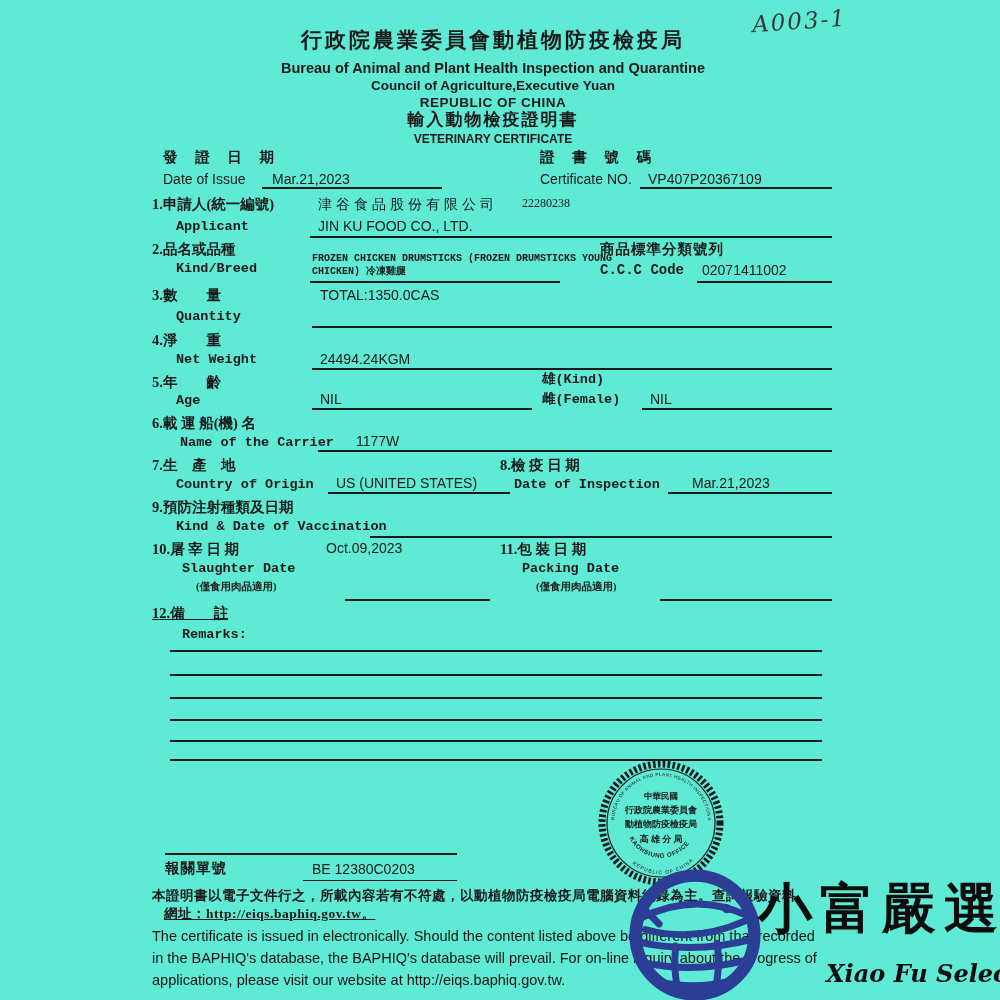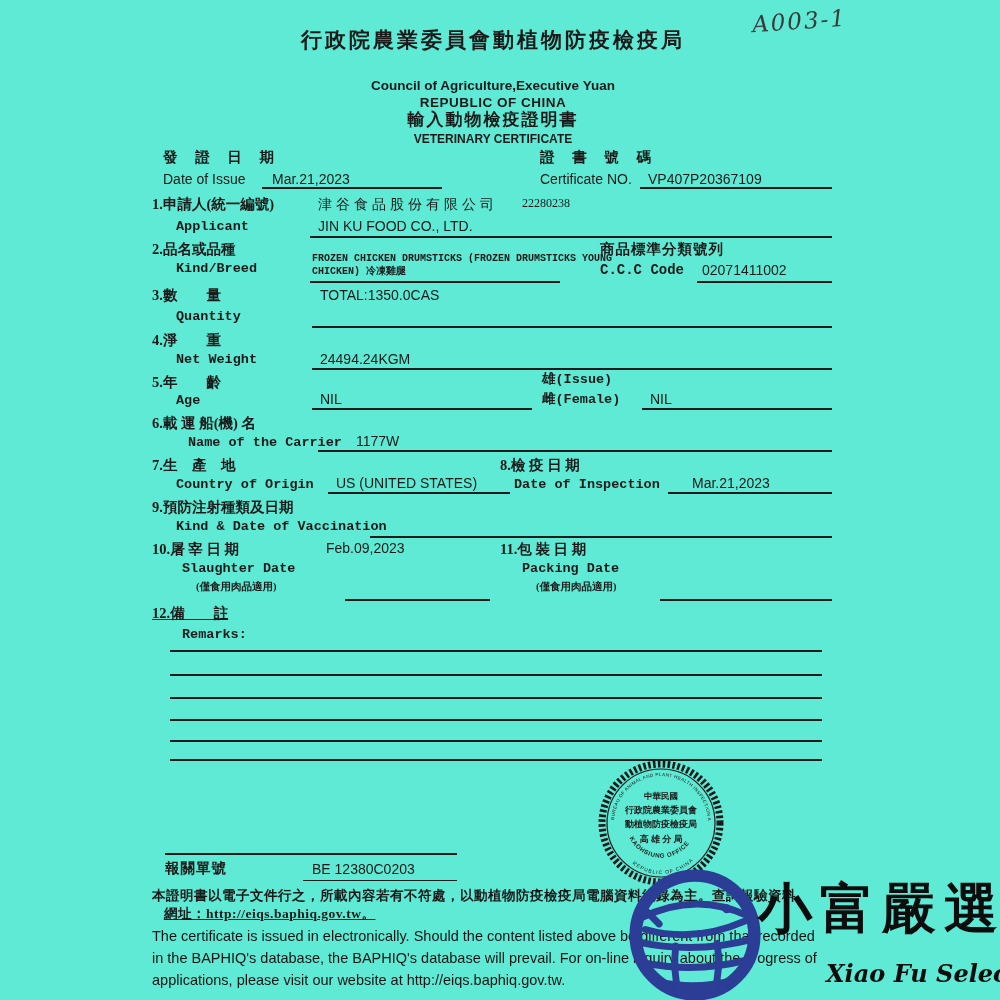--- a/index.html
+++ b/index.html
@@ -22,20 +22,21 @@
   .enfoot{font-size:14.5px;color:#141414;}
   .brand-zh{font-family:"Liberation Serif","DejaVu Serif",serif;font-weight:700;font-size:54px;letter-spacing:8px;color:#0d0d0d;}
   .brand-en{font-family:"DejaVu Serif",serif;font-style:italic;font-weight:700;font-size:24px;color:#0d0d0d;}
 </style>
 </head>
 <body>
 
 <div class="doc">
 
   <div class="abs center zh" style="top:28px;font-size:21px;letter-spacing:3px;">行政院農業委員會動植物防疫檢疫局</div>
+  <div class="abs center" style="top:60px;font-size:14.5px;font-weight:600;">Bureau of Animal and Plant Health Inspection and Quarantine</div>
   <div class="abs center" style="top:78px;font-size:13.5px;font-weight:600;">Council of Agriculture,Executive Yuan</div>
   <div class="abs center" style="top:95px;font-size:13.5px;font-weight:700;letter-spacing:.5px;">REPUBLIC OF CHINA</div>
   <div class="abs center zh" style="top:110px;font-size:17px;letter-spacing:2px;">輸入動物檢疫證明書</div>
   <div class="abs center" style="top:133px;font-size:12px;font-weight:600;">VETERINARY CERTIFICATE</div>
 
   <div class="abs handwrite" style="left:752px;top:8px;">A003-1</div>
 
   <div class="abs lblzh" style="left:163px;top:149px;letter-spacing:7px;">發 證 日 期</div>
   <div class="abs val" style="left:163px;top:171px;">Date of Issue</div>
   <div class="abs val" style="left:272px;top:171px;">Mar.21,2023</div>
@@ -71,46 +72,46 @@
 
   <div class="abs lblzh" style="left:152px;top:332px;">4.淨　　重</div>
   <div class="abs lblen" style="left:176px;top:352px;">Net Weight</div>
   <div class="abs val" style="left:320px;top:351px;">24494.24KGM</div>
   <div class="rule" style="left:312px;top:368px;width:520px;"></div>
 
   <div class="abs lblzh" style="left:152px;top:374px;">5.年　　齡</div>
   <div class="abs lblen" style="left:176px;top:393px;">Age</div>
   <div class="abs val" style="left:320px;top:391px;">NIL</div>
   <div class="rule" style="left:312px;top:408px;width:220px;"></div>
-  <div class="abs lblen" style="left:542px;top:372px;">雄(Issue)</div>
+  <div class="abs lblen" style="left:542px;top:372px;">雄(Kind)</div>
   <div class="abs lblen" style="left:542px;top:392px;">雌(Female)</div>
   <div class="abs val" style="left:650px;top:391px;">NIL</div>
   <div class="rule" style="left:642px;top:408px;width:190px;"></div>
 
   <div class="abs lblzh" style="left:152px;top:415px;">6.載 運 船(機) 名</div>
-  <div class="abs lblen" style="left:188px;top:435px;">Name of the Carrier</div>
+  <div class="abs lblen" style="left:180px;top:435px;">Name of the Carrier</div>
   <div class="abs val" style="left:356px;top:433px;">1177W</div>
   <div class="rule" style="left:318px;top:450px;width:514px;"></div>
 
   <div class="abs lblzh" style="left:152px;top:457px;">7.生　產　地</div>
   <div class="abs lblen" style="left:176px;top:477px;">Country of Origin</div>
   <div class="abs val" style="left:336px;top:475px;">US (UNITED STATES)</div>
   <div class="rule" style="left:328px;top:492px;width:182px;"></div>
 
   <div class="abs lblzh" style="left:500px;top:457px;">8.檢 疫 日 期</div>
   <div class="abs lblen" style="left:514px;top:477px;">Date of Inspection</div>
   <div class="abs val" style="left:692px;top:475px;">Mar.21,2023</div>
   <div class="rule" style="left:668px;top:492px;width:164px;"></div>
 
   <div class="abs lblzh" style="left:152px;top:499px;">9.預防注射種類及日期</div>
   <div class="abs lblen" style="left:176px;top:519px;">Kind &amp; Date of Vaccination</div>
   <div class="rule" style="left:370px;top:536px;width:462px;"></div>
 
   <div class="abs lblzh" style="left:152px;top:541px;">10.屠 宰 日 期</div>
-  <div class="abs val" style="left:326px;top:540px;">Feb.09,2023</div>
+  <div class="abs val" style="left:326px;top:540px;">Oct.09,2023</div>
   <div class="abs lblen" style="left:182px;top:561px;">Slaughter Date</div>
   <div class="abs note" style="left:196px;top:581px;">(僅食用肉品適用)</div>
   <div class="rule" style="left:345px;top:599px;width:145px;"></div>
 
   <div class="abs lblzh" style="left:500px;top:541px;">11.包 裝 日 期</div>
   <div class="abs lblen" style="left:522px;top:561px;">Packing Date</div>
   <div class="abs note" style="left:536px;top:581px;">(僅食用肉品適用)</div>
   <div class="rule" style="left:660px;top:599px;width:172px;"></div>
 
   <div class="abs lblzh" style="left:152px;top:605px;text-decoration:underline;">12.備　　註</div>

